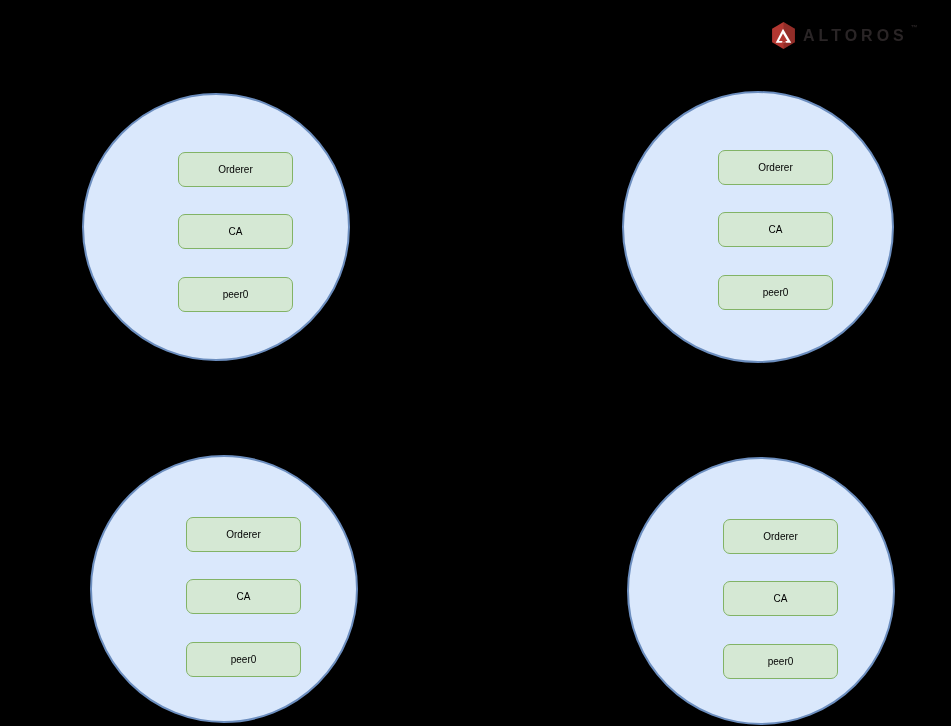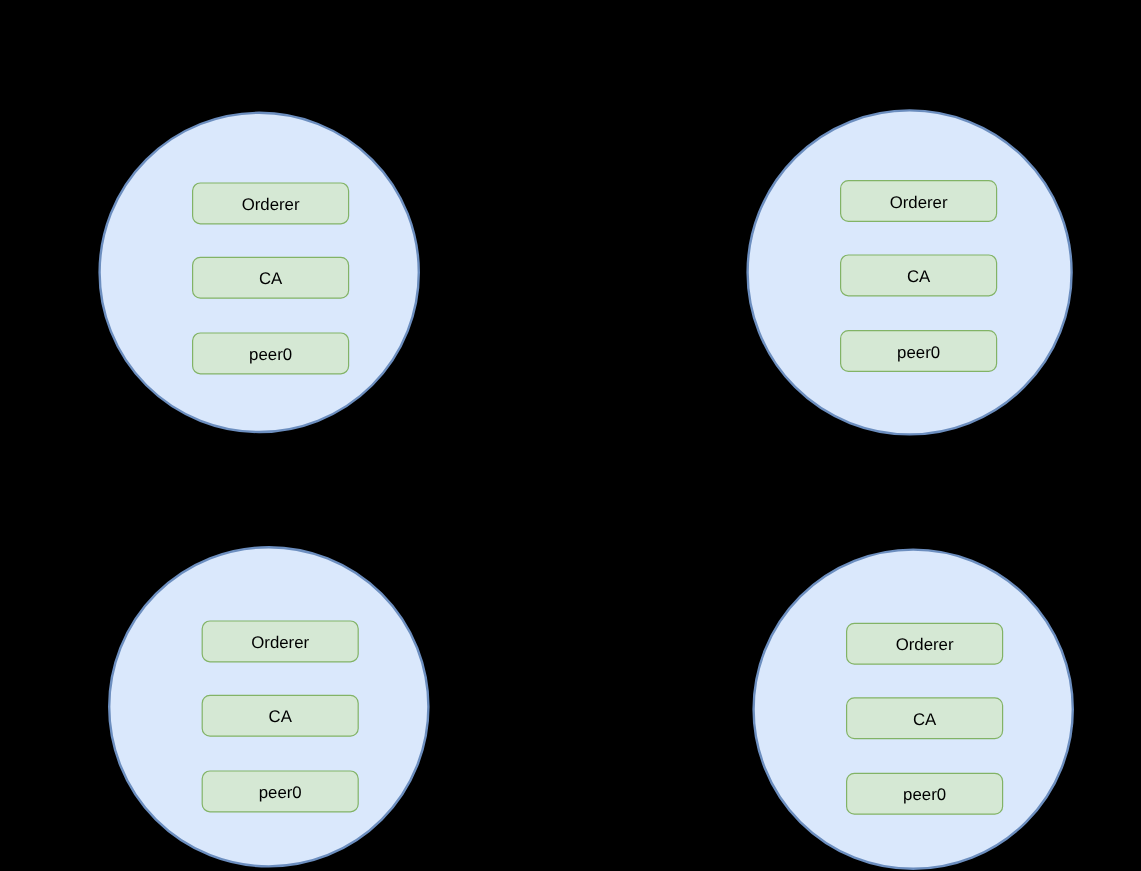--- a/index.html
+++ b/index.html
@@ -55,45 +55,56 @@
     box-sizing: border-box;
   }
   .org-1 { left: 82px;  top: 93px;  width: 268px; height: 268px; }
   .org-2 { left: 622px; top: 91px;  width: 272px; height: 272px; }
   .org-3 { left: 90px;  top: 455px; width: 268px; height: 268px; }
   .org-4 { left: 627px; top: 457px; width: 268px; height: 268px; }
 
   
   .node {
     position: absolute;
-    left: 76px;
-    width: 131px;
+    left: 94px;
+    width: 115px;
     height: 35px;
     box-sizing: border-box;
     background: var(--node-fill, #d5e8d4);
     border: 1.5px solid var(--node-border, #82b366);
     border-radius: 7px;
     display: flex;
     align-items: center;
     justify-content: center;
-    font-size: 14px;
+    font-size: 10px;
     color: #000000;
   }
   .row-top .node-1    { top: 57px; }
   .row-top .node-2    { top: 119px; }
   .row-top .node-3    { top: 182px; }
   .row-bottom .node-1 { top: 60px; }
   .row-bottom .node-2 { top: 122px; }
   .row-bottom .node-3 { top: 185px; }
 </style>
 </head>
 <body>
 
 <div class="canvas">
 
+  <div class="logo">
+    <svg class="badge" viewBox="0 0 24 26" aria-hidden="true">
+      <polygon points="12,0 23,6.5 23,19.5 12,26 1,19.5 1,6.5" fill="#b23731"></polygon>
+      <polygon points="12,0 23,6.5 23,19.5 12,26" fill="#000000" opacity="0.18"></polygon>
+      <path d="M11.5 6.5 L19.5 20 L4.5 20 Z" fill="#ffffff"></path>
+      <path d="M11.5 11 L15.8 18.3 L7.6 18.3 Z" fill="#b23731"></path>
+      <path d="M10.2 20 L12.6 16 L14.6 20 Z" fill="#b23731"></path>
+    </svg>
+    <span class="brand">ALTOROS</span>
+    <span class="tm">™</span>
+  </div>
 
   <div class="org-circle org-1 row-top">
     <div class="node node-1">Orderer</div>
     <div class="node node-2">CA</div>
     <div class="node node-3">peer0</div>
   </div>
 
   <div class="org-circle org-2 row-top">
     <div class="node node-1">Orderer</div>
     <div class="node node-2">CA</div>

